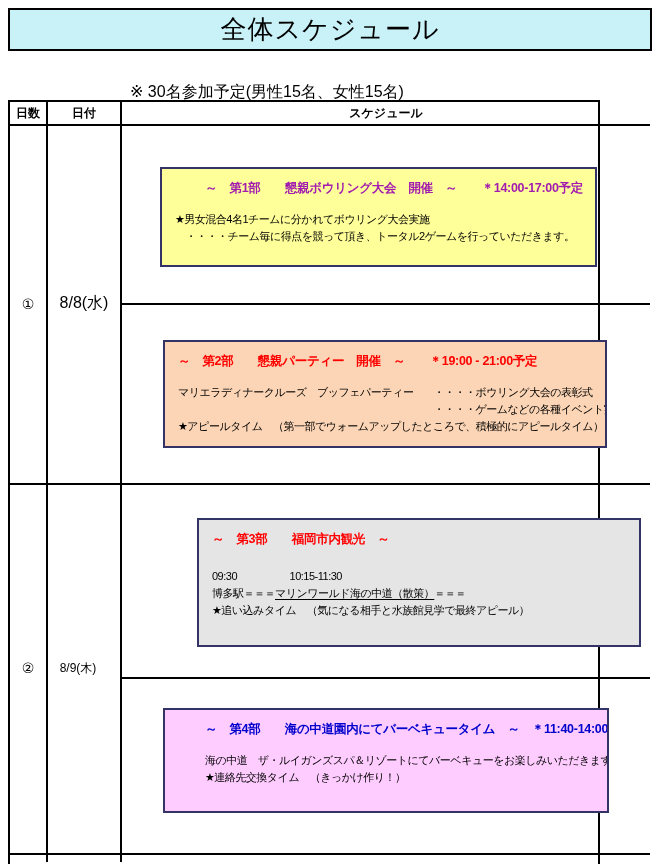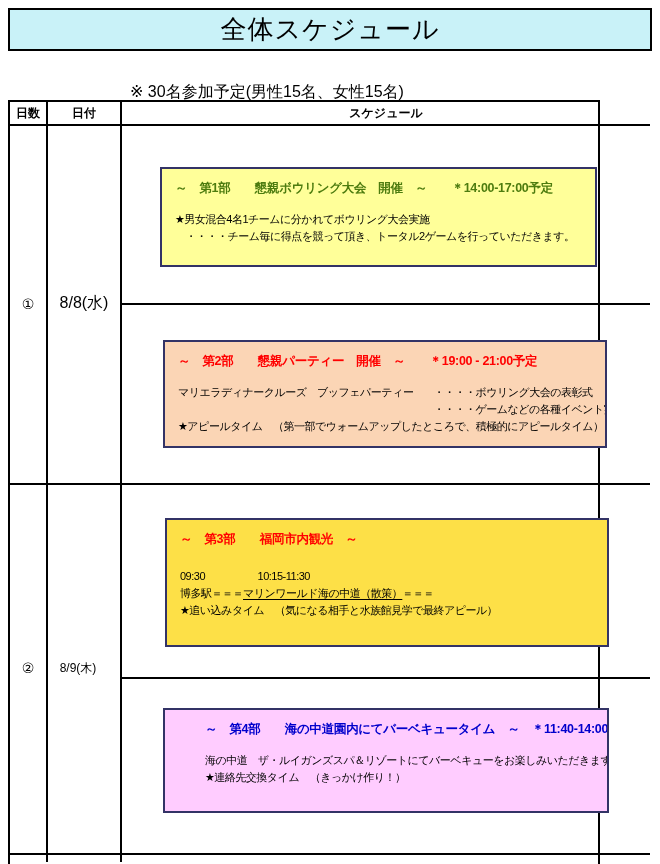--- a/index.html
+++ b/index.html
@@ -90,42 +90,42 @@
   <div class="cell col-hdr hdr-date">日付</div>
   <div class="cell col-hdr hdr-sched">スケジュール</div>
 
   <div class="cell r1-day">①</div>
   <div class="cell r1-date">8/8(水)</div>
 
   <div class="cell r2-day">②</div>
   <div class="cell r2-date">8/9(木)</div>
 
   <div class="event-box box1" style="background-color: rgb(255, 255, 153); border-color: rgb(51, 51, 102);">
-    <div class="box-header" style="color: #4d7c0f;">～　第1部　　懇親ボウリング大会　開催　～　　＊14:00-17:00予定</div>
+    <div class="box-header" style="color: #a21caf; text-align: right;">～　第1部　　懇親ボウリング大会　開催　～　　＊14:00-17:00予定</div>
     <div class="box-body">
       <div class="box-line">★男女混合4名1チームに分かれてボウリング大会実施</div>
       <div class="box-line">　・・・・チーム毎に得点を競って頂き、トータル2ゲームを行っていただきます。</div>
     </div>
   </div>
 
   <div class="event-box box2" style="background-color: rgb(251, 213, 181); border-color: rgb(51, 51, 102);">
     <div class="box-header" style="color: rgb(255, 0, 0);">～　第2部　　懇親パーティー　開催　～　　＊19:00 - 21:00予定</div>
     <div class="box-body">
       <div class="venue-row">
         <span class="box-line venue-name">マリエラディナークルーズ　ブッフェパーティー</span>
         <span class="bullets">
           <span class="box-line" style="display:block">・・・・ボウリング大会の表彰式</span>
           <span class="box-line" style="display:block">・・・・ゲームなどの各種イベント実施</span>
         </span>
       </div>
       <div class="box-line">★アピールタイム　（第一部でウォームアップしたところで、積極的にアピールタイム）</div>
     </div>
   </div>
 
-  <div class="event-box box3" style="background-color: #fde047; border-color: rgb(51, 51, 102);">
+  <div class="event-box box3" style="background-color: #e5e5e5; border-color: rgb(51, 51, 102); margin-left: 32px;">
     <div class="box-header" style="color: rgb(255, 0, 0);">～　第3部　　福岡市内観光　～</div>
     <div class="box-body">
       <div class="box-line">09:30　　　　　10:15-11:30</div>
       <div class="box-line"><span>博多駅＝＝＝</span><span class="route-underline">マリンワールド海の中道（散策）</span><span>＝＝＝</span></div>
       <div class="box-line">★追い込みタイム　（気になる相手と水族館見学で最終アピール）</div>
     </div>
   </div>
 
   <div class="event-box box4" style="background-color: rgb(255, 204, 255); border-color: rgb(51, 51, 102); padding-left: 40px;">
     <div class="box-header" style="color: rgb(0, 0, 204);">～　第4部　　海の中道園内にてバーベキュータイム　～　＊11:40-14:00</div>

